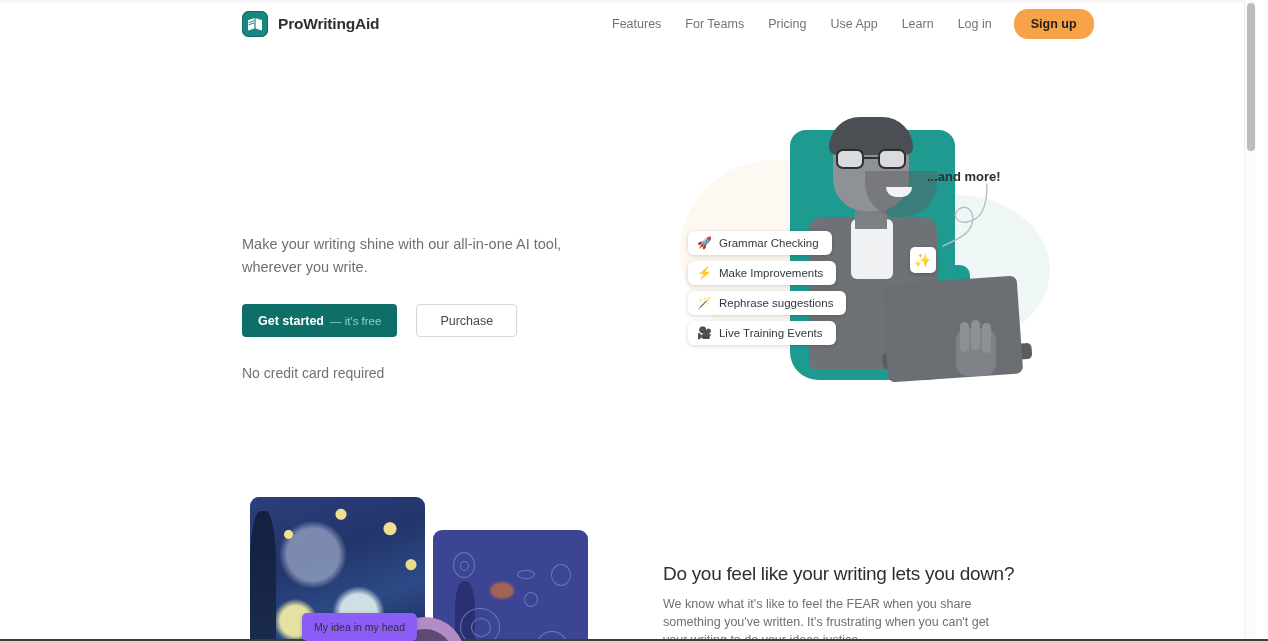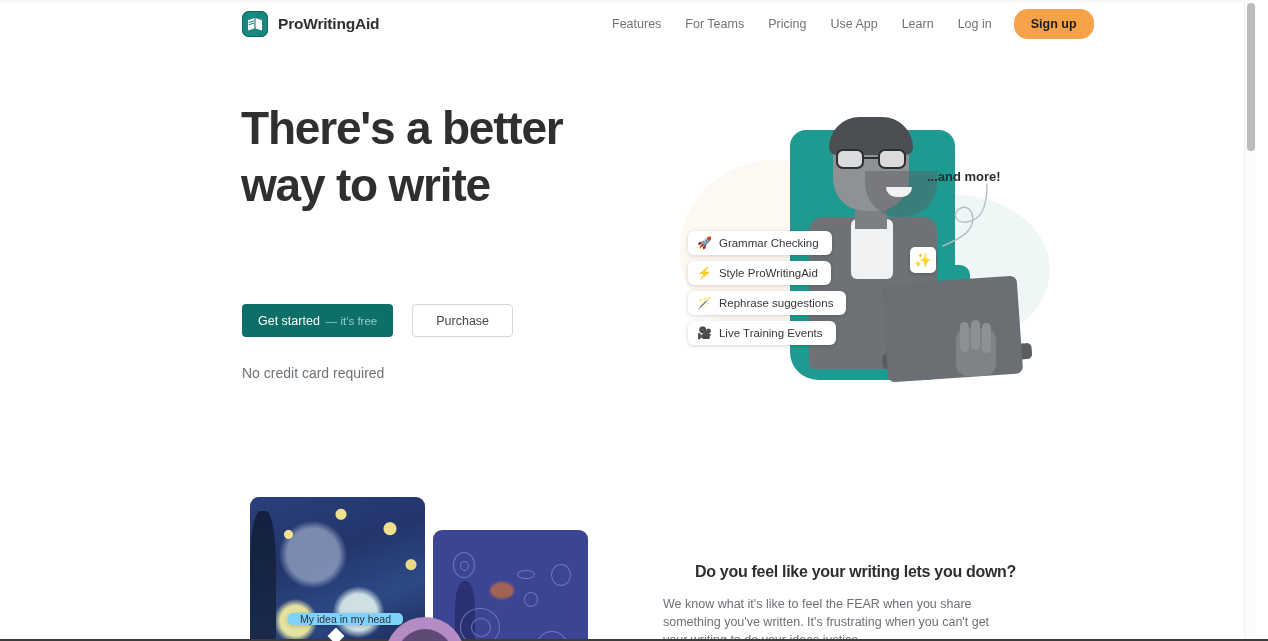--- a/index.html
+++ b/index.html
@@ -68,21 +68,21 @@
   .cta-row {
     position:absolute; left:242px; top:304px;
     display:flex; align-items:center; gap:19px;
   }
   .btn-primary {
     background:#0e6f68; color:#ffffff; border:none; border-radius:4px;
     height:33px; padding:0 16px; font-size:12.5px;
     display:flex; align-items:center; gap:6px; cursor:pointer;
     font-family:"Liberation Sans", sans-serif;
   }
-  .btn-primary .lead { font-weight:normal; }
+  .btn-primary .lead { font-weight:bold; }
   .btn-primary .tail { color:#8fd0c9; font-weight:normal; font-size:11.5px; }
   .btn-outline {
     background:#ffffff; color:#44484d; border:1px solid #d6d8da; border-radius:4px;
     height:33px; padding:0 23px; font-size:12.5px; cursor:pointer;
     font-family:"Liberation Sans", sans-serif;
   }
   .nocard {
     position:absolute; left:242px; top:365px;
     font-size:14px; color:#6f7377;
   }
@@ -194,22 +194,22 @@
       radial-gradient(circle at 36% 40%, rgba(210,220,240,.5) 0 26px, transparent 34px),
       radial-gradient(circle at 62% 80%, #cfe0e4 0 18px, transparent 26px),
       radial-gradient(circle at 26% 86%, #e3e2a0 0 15px, transparent 22px),
       linear-gradient(160deg,#2b3f7c 0%,#23356b 40%,#2d4a86 70%,#1d2c5c 100%);
   }
   .painting .cypress {
     position:absolute; left:0px; bottom:0; width:26px; height:130px;
     background:linear-gradient(#13203f,#1a2a4a); border-radius:40% 40% 0 0;
   }
   .idea-label {
-    position:absolute; left:288px; top:613px;
-    background:#7dd3fc; border-radius:5px; padding:0 12px;
+    position:absolute; left:302px; top:613px;
+    background:#8b5cf6; border-radius:5px; padding:8px 12px;
     font-size:10.5px; color:#2f3133; box-shadow:0 1px 4px rgba(0,0,0,.2);
     white-space:nowrap; z-index:6;
   }
   .idea-tail {
     position:absolute; left:330px; top:630px; width:12px; height:12px;
     background:#ffffff; transform:rotate(45deg); z-index:5;
   }
   .purple-circle {
     position:absolute; left:385px; top:617px; width:80px; height:80px;
     border-radius:50%; background:#b48bc4; z-index:4;
@@ -229,21 +229,21 @@
     position:absolute; width:24px; height:17px; background:#b4694c;
     border-radius:50%; opacity:.85; filter:blur(1px);
   }
   .board .cyp {
     position:absolute; left:22px; bottom:0; width:20px; height:60px;
     background:#2a3070; border-radius:45% 45% 0 0;
   }
 
   .s2-title {
     position:absolute; left:663px; top:563px;
-    font-size:16px; font-weight:bold; color:#2d2f31; letter-spacing:-.3px;margin-left:32px;
+    font-size:19px; font-weight:normal; color:#2d2f31; letter-spacing:-.3px;
   }
   .s2-body {
     position:absolute; left:663px; top:595px; width:345px;
     font-size:12.5px; line-height:18px; color:#6c7075;
   }
 
   
   .scrollbar {
     position:absolute; right:0; top:0; width:12px; height:641px;
     background:#fbfbfb; border-left:1px solid #efefef;
@@ -278,24 +278,21 @@
       <a href="#">Features</a>
       <a href="#">For Teams</a>
       <a href="#">Pricing</a>
       <a href="#">Use App</a>
       <a href="#">Learn</a>
       <a href="#">Log in</a>
       <a href="#" class="signup">Sign up</a>
     </nav>
   </div>
 
-  <h1 class="hero-head">
-    <span>There's a better</span><br>
-    <span>way to write</span>
-  </h1>
+  <p class="hero-sub">Make your writing shine with our all-in-one AI tool, wherever you write.</p>
 
   <div class="cta-row">
     <button class="btn-primary">
       <span class="lead">Get started</span>
       <span class="tail">— it's free</span>
     </button>
     <button class="btn-outline">Purchase</button>
   </div>
   <div class="nocard">No credit card required</div>
 
@@ -334,21 +331,21 @@
       <path d="M62 2 C62 26, 56 38, 42 40 C30 42, 26 30, 36 26 C46 22, 52 36, 44 48 C38 56, 26 60, 18 64" fill="none" stroke="#b9bcc0" stroke-width="1.4" stroke-linecap="round"></path>
     </svg>
     <div class="sparkle-card">✨</div>
 
     <div class="feature-card" style="top:131px;">
       <span class="emo">🚀</span>
       <span>Grammar Checking</span>
     </div>
     <div class="feature-card" style="top:161px;">
       <span class="emo">⚡</span>
-      <span>Style ProWritingAid</span>
+      <span>Make Improvements</span>
     </div>
     <div class="feature-card" style="top:191px;">
       <span class="emo">🪄</span>
       <span>Rephrase suggestions</span>
     </div>
     <div class="feature-card" style="top:221px;">
       <span class="emo">🎥</span>
       <span>Live Training Events</span>
     </div>
   </div>

